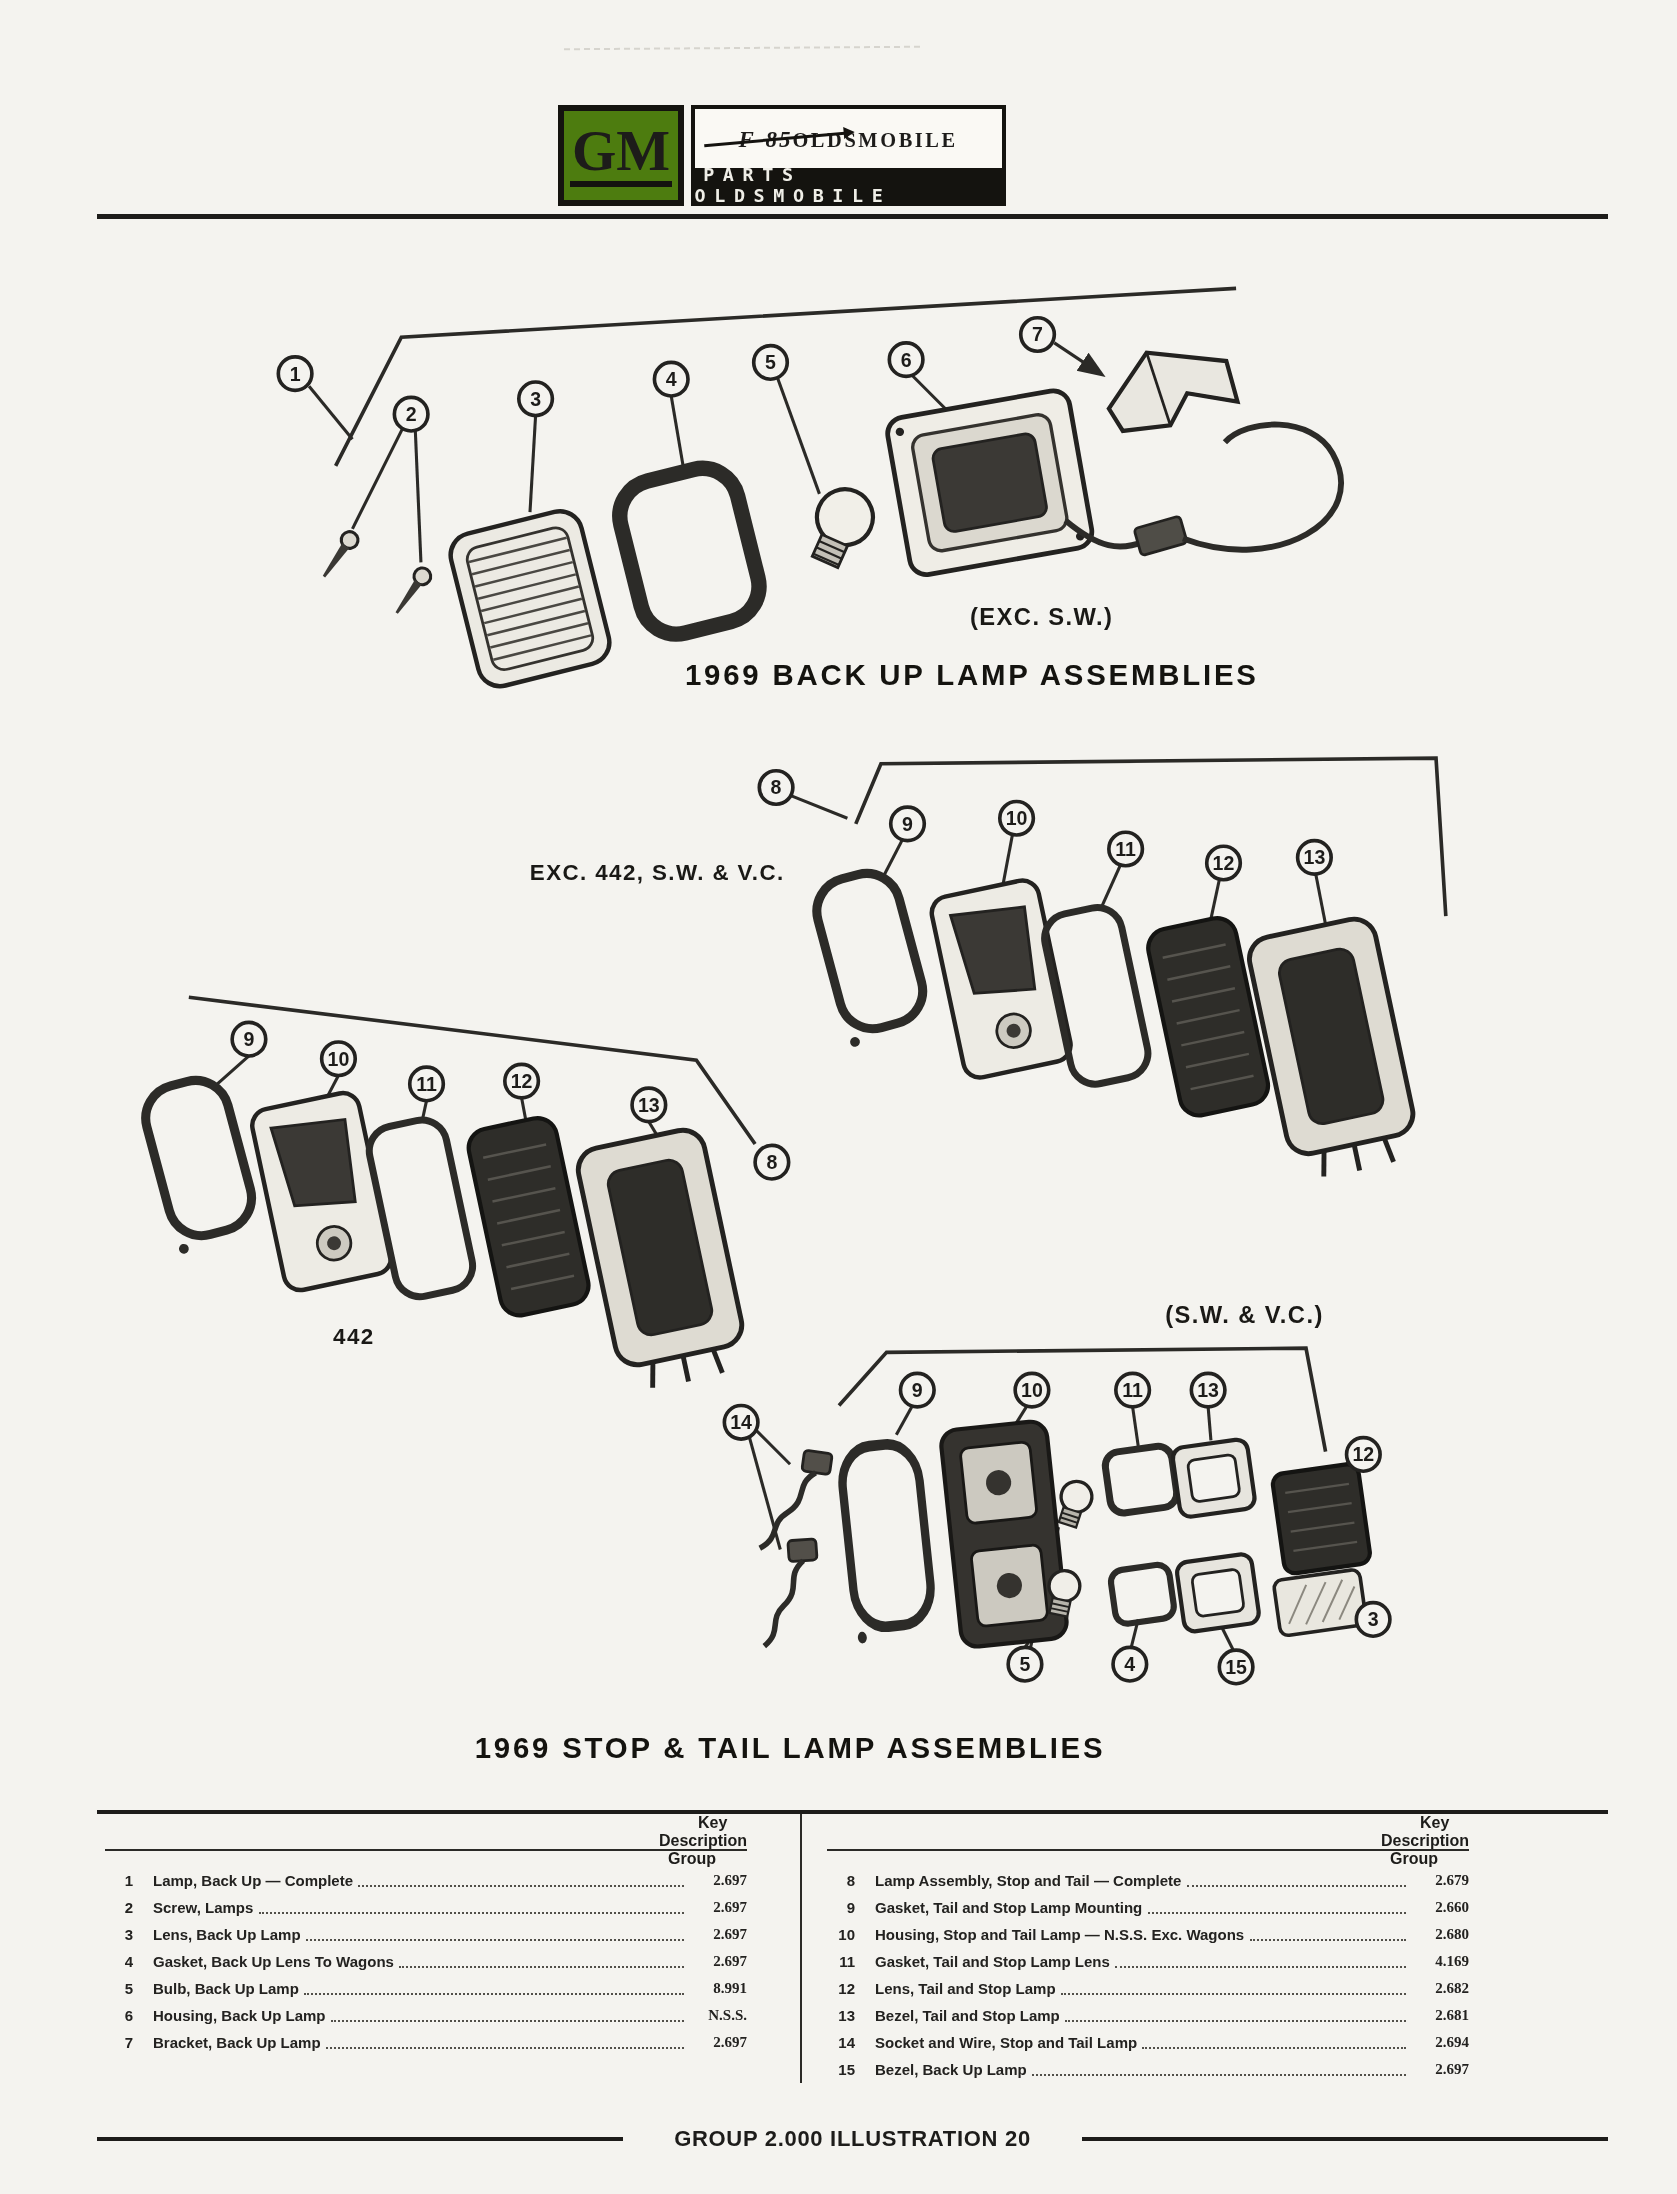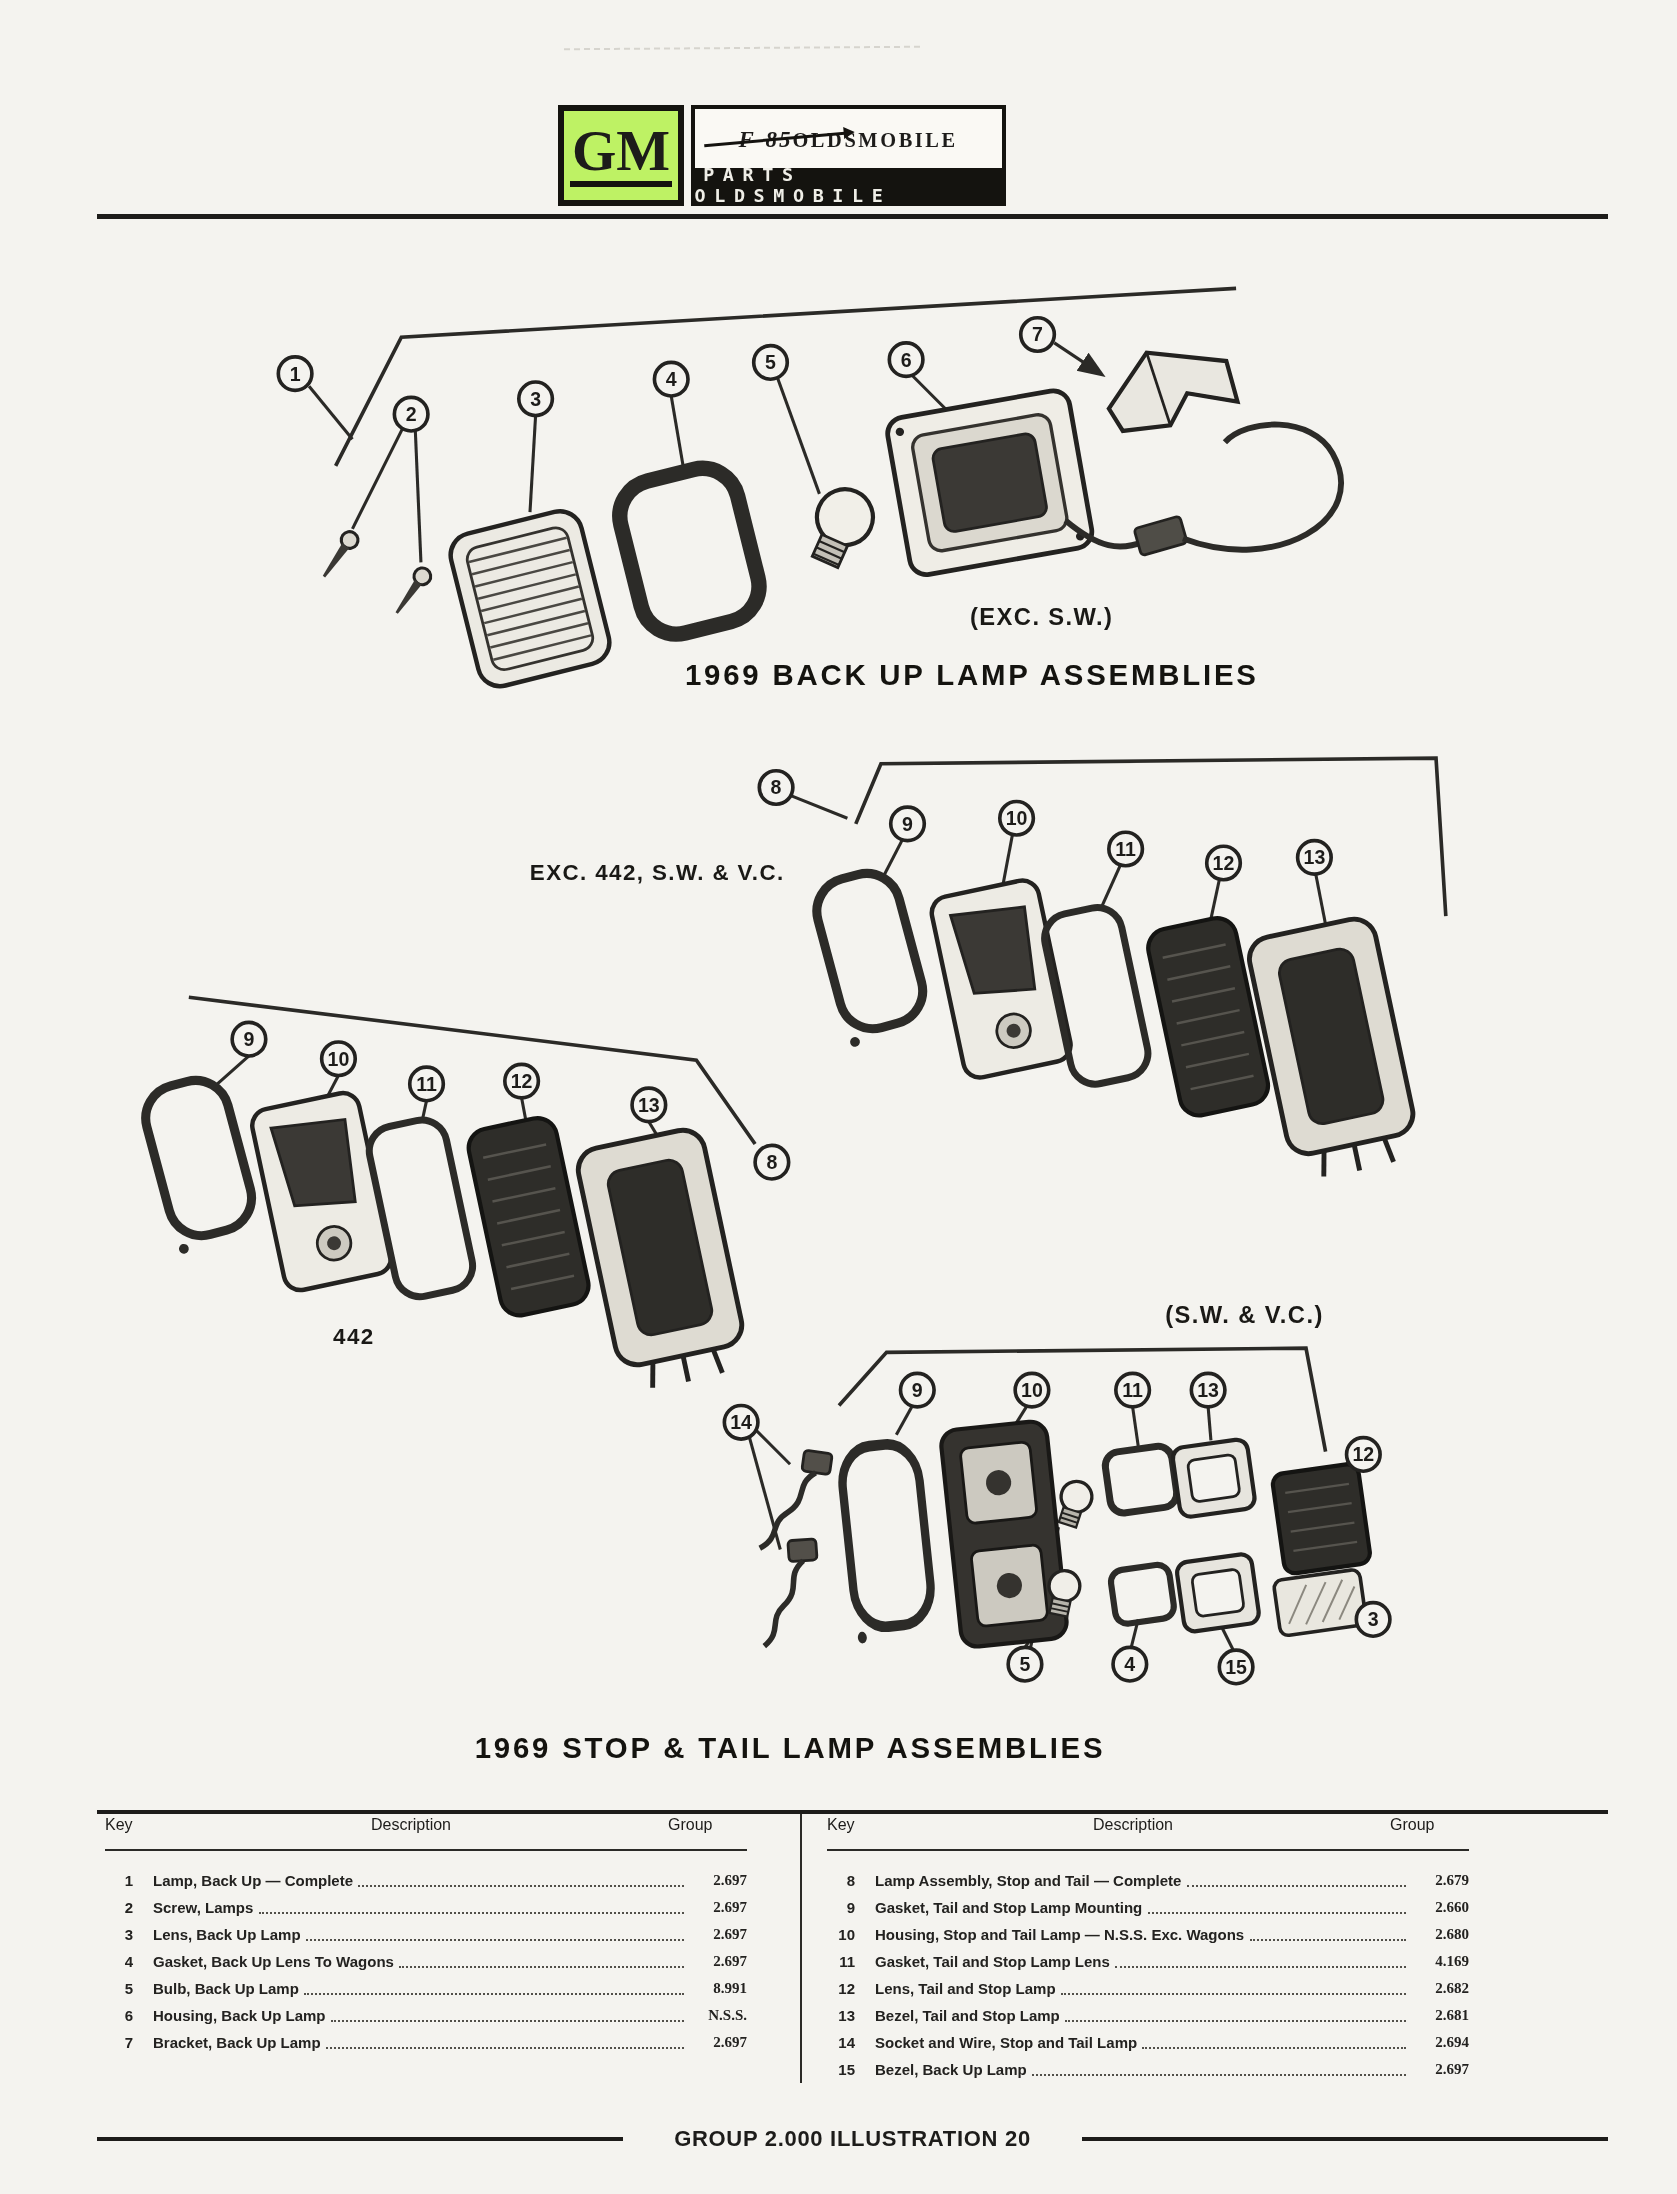--- a/index.html
+++ b/index.html
@@ -4,21 +4,21 @@
 <style>
   * { margin:0; padding:0; box-sizing:border-box; }
   html,body { background:#f4f3ef; }
   body { font-family:"Liberation Sans", sans-serif; }
   .page { position:relative; width:1678px; height:2194px; background:#f4f3ef; color:#1d1c1a; overflow:hidden; }
 
   .scan-artifact { position:absolute; left:564px; top:47px; width:356px; border-top:2px dashed #cfcdc6; transform:rotate(-0.4deg); opacity:.8; }
 
   
   .logo-block { position:absolute; left:558px; top:105px; display:flex; gap:6.6px; }
-  .gm-box { width:126px; height:101px; border:6px solid #14130f; background:#bef264; display:flex; align-items:center; justify-content:center; }
+  .gm-box { width:126px; height:101px; border:6px solid #14130f; background:#4d7c0f; display:flex; align-items:center; justify-content:center; }
   .gm-text { font-family:"Liberation Serif", serif; font-weight:700; font-size:57px; line-height:.95; border-bottom:6px solid #14130f; padding:0 2px 2.6px; }
   .brand-box { width:315px; height:101px; border:4.6px solid #14130f; background:#faf9f4; display:flex; flex-direction:column; }
   .brand-top { flex:1; display:flex; align-items:center; justify-content:center; position:relative; padding-top:2.6px; }
   .f85-wrap { position:relative; line-height:1; }
   .f85 { font-family:"Liberation Serif", serif; font-style:italic; font-weight:700; font-size:23px; letter-spacing:2px; position:relative; z-index:1; }
   .f85-arrow { position:absolute; left:-34px; top:10px; width:141px; height:2.6px; background:#14130f; transform:rotate(-5deg); z-index:2; }
   .f85-arrow::after { content:""; position:absolute; right:-10px; top:-4.6px; border-left:11.2px solid #14130f; border-top:6px solid transparent; border-bottom:6px solid transparent; }
   .make { font-family:"Liberation Serif", serif; font-weight:700; font-size:20.4px; letter-spacing:2.6px; margin-top:1.3px; }
   .brand-bottom { height:34px; background:#14130f; color:#efeee7; display:flex; align-items:center; justify-content:center; font-family:"DejaVu Sans Mono", monospace; font-weight:700; font-size:18.4px; letter-spacing:8.6px; text-indent:8.6px; }
 
@@ -33,21 +33,21 @@
   .illustration .co-num { font-family:"Liberation Sans", sans-serif; font-size:14px; font-weight:700; fill:#1d1c1a; text-anchor:middle; }
   .illustration .dlabel { font-family:"Liberation Sans", sans-serif; font-weight:700; fill:#1a1916; text-anchor:middle; letter-spacing:1px; font-size:17px; }
   .illustration .dtitle { font-family:"Liberation Sans", sans-serif; font-weight:700; fill:#14130f; text-anchor:middle; letter-spacing:2px; font-size:21px; }
 
   
   .parts-table { position:absolute; left:97px; top:1810px; width:1511px; border-top:4px solid #1d1c1a; display:flex; align-items:stretch; }
   .pcol { width:642px; }
   .pcol-left { margin-left:8px; }
   .tdivider { width:2px; background:#2b2a27; margin-left:53px; }
   .pcol-right { margin-left:25px; }
-  .thead { display:flex; align-items:flex-end; height:37px; padding-bottom:15px; border-bottom:2px solid #2b2a27; font-size:16px; font-weight:400; }
+  .thead { display:flex; align-items:flex-end; height:37px; padding-bottom:4px; border-bottom:2px solid #2b2a27; font-size:16px; font-weight:700;flex-direction:column; }
   .hkey { width:49px; }
   .hdesc { flex:1; text-align:center; }
   .hgroup { width:79px; text-align:left; }
   .tbody { padding-top:16px; }
   .prow { display:flex; align-items:flex-end; height:27px; padding-bottom:4.6px; font-size:15px; font-weight:700; color:#232220; }
   .pkey { width:28px; text-align:right; margin-right:20px; flex:none; }
   .pdesc { white-space:nowrap; flex:none; }
   .dots { flex:1; border-bottom:2px dotted #514f49; margin:0 5.3px 2.6px; }
   .pgroup { width:58px; text-align:right; flex:none;font-family:Liberation Serif, serif; }
 

